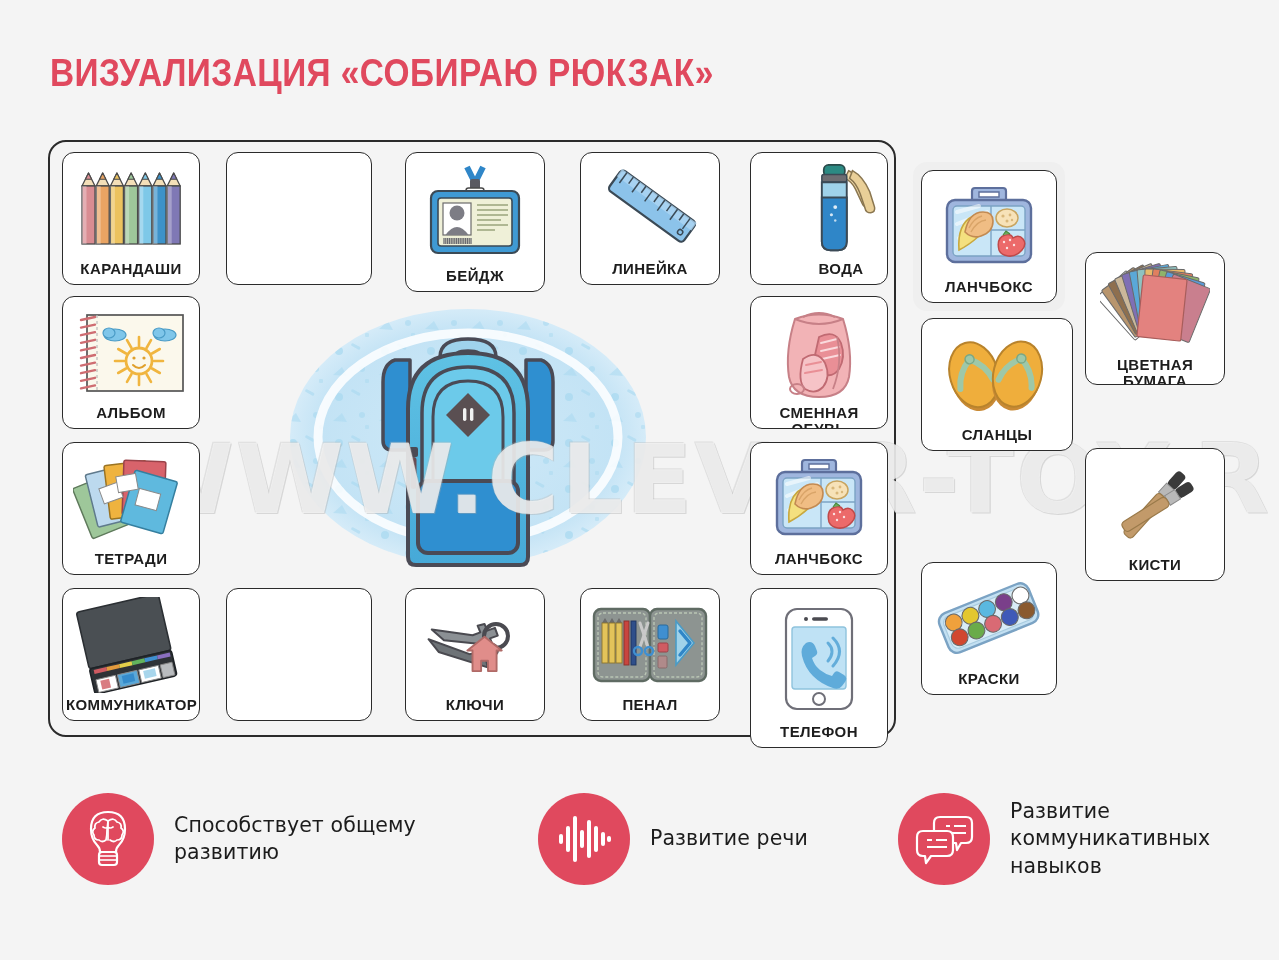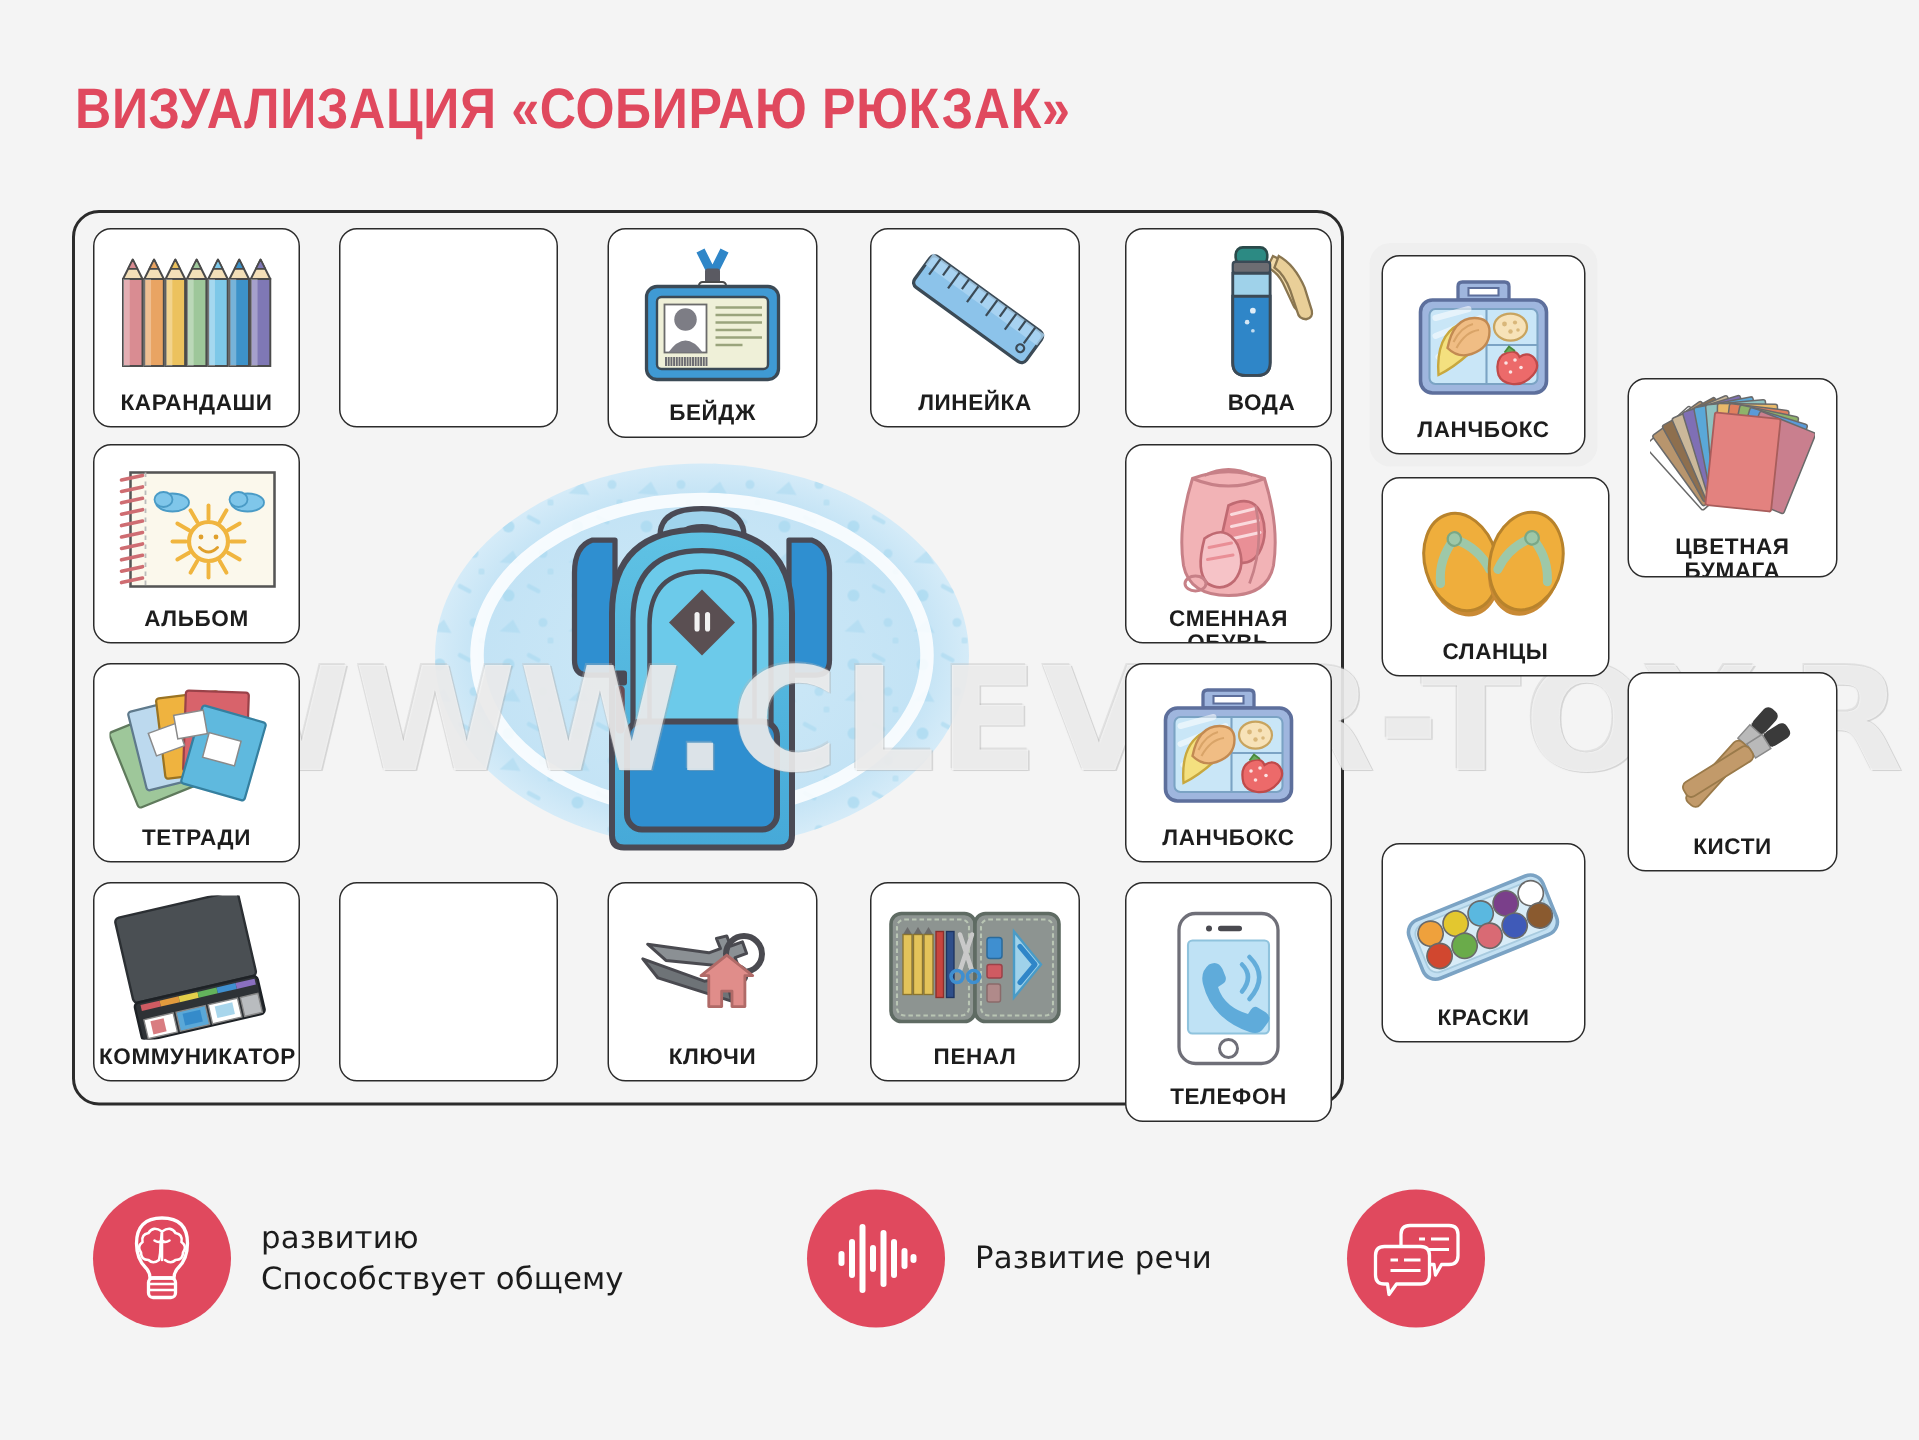--- a/index.html
+++ b/index.html
@@ -681,22 +681,22 @@
     <path d="M28 12 q-6 -4 -9 1 q-5 1 -4 6 q-4 3 -1 7 q0 5 5 5 q3 3 7 0 q1 -4 1 -10 z"></path>
     <path d="M28 12 q6 -4 9 1 q5 1 4 6 q4 3 1 7 q0 5 -5 5 q-3 3 -7 0"></path>
     <path d="M28 13 v18 M23 18 q3 2 5 0 M33 18 q-3 2 -5 0"></path>
   </g>
   <rect x="19" y="43" width="18" height="13" rx="3" fill="none" stroke="#ffffff" stroke-width="2.2"></rect>
   <line x1="19" y1="47" x2="37" y2="47" stroke="#ffffff" stroke-width="1.6"></line>
   <line x1="19" y1="51" x2="37" y2="51" stroke="#ffffff" stroke-width="1.6"></line>
 </svg>
       </div>
       <div class="ftext">
+        <div>Способствует общему</div>
         <div>развитию</div>
-        <div>Способствует общему</div>
       </div>
     </div>
     <div class="feature" id="feature-1">
       <div class="circle">
         <svg width="58" height="54" viewBox="0 0 58 54">
   <rect x="4" y="22" width="4" height="10" rx="2" fill="#ffffff"></rect>
           <rect x="11" y="14" width="4" height="26" rx="2" fill="#ffffff"></rect>
           <rect x="18" y="4" width="4" height="46" rx="2" fill="#ffffff"></rect>
           <rect x="25" y="18" width="4" height="18" rx="2" fill="#ffffff"></rect>
           <rect x="32" y="8" width="4" height="38" rx="2" fill="#ffffff"></rect>
@@ -715,14 +715,19 @@
   <path d="M26 4 h26 q6 0 6 6 v14 q0 6 -6 6 h-5 l-4 7 l-1 -7 h-16 q-6 0 -6 -6 v-14 q0 -6 6 -6 z" fill="none" stroke="#ffffff" stroke-width="2.2" stroke-linejoin="round"></path>
   <line x1="32" y1="13" x2="36" y2="13" stroke="#ffffff" stroke-width="2"></line>
   <line x1="40" y1="13" x2="52" y2="13" stroke="#ffffff" stroke-width="2"></line>
   <line x1="32" y1="20" x2="52" y2="20" stroke="#ffffff" stroke-width="2"></line>
   <path d="M9 18 h24 q6 0 6 6 v13 q0 6 -6 6 h-16 l-5 7 l-1 -7 h-2 q-6 0 -6 -6 v-13 q0 -6 6 -6 z" fill="#e0495e" stroke="#ffffff" stroke-width="2.2" stroke-linejoin="round"></path>
   <line x1="13" y1="27" x2="18" y2="27" stroke="#ffffff" stroke-width="2"></line>
   <line x1="22" y1="27" x2="33" y2="27" stroke="#ffffff" stroke-width="2"></line>
   <line x1="13" y1="34" x2="33" y2="34" stroke="#ffffff" stroke-width="2"></line>
 </svg>
       </div>
+      <div class="ftext">
+        <div>Развитие</div>
+        <div>коммуникативных</div>
+        <div>навыков</div>
+      </div>
     </div>
   </div>
 
 </body></html>

